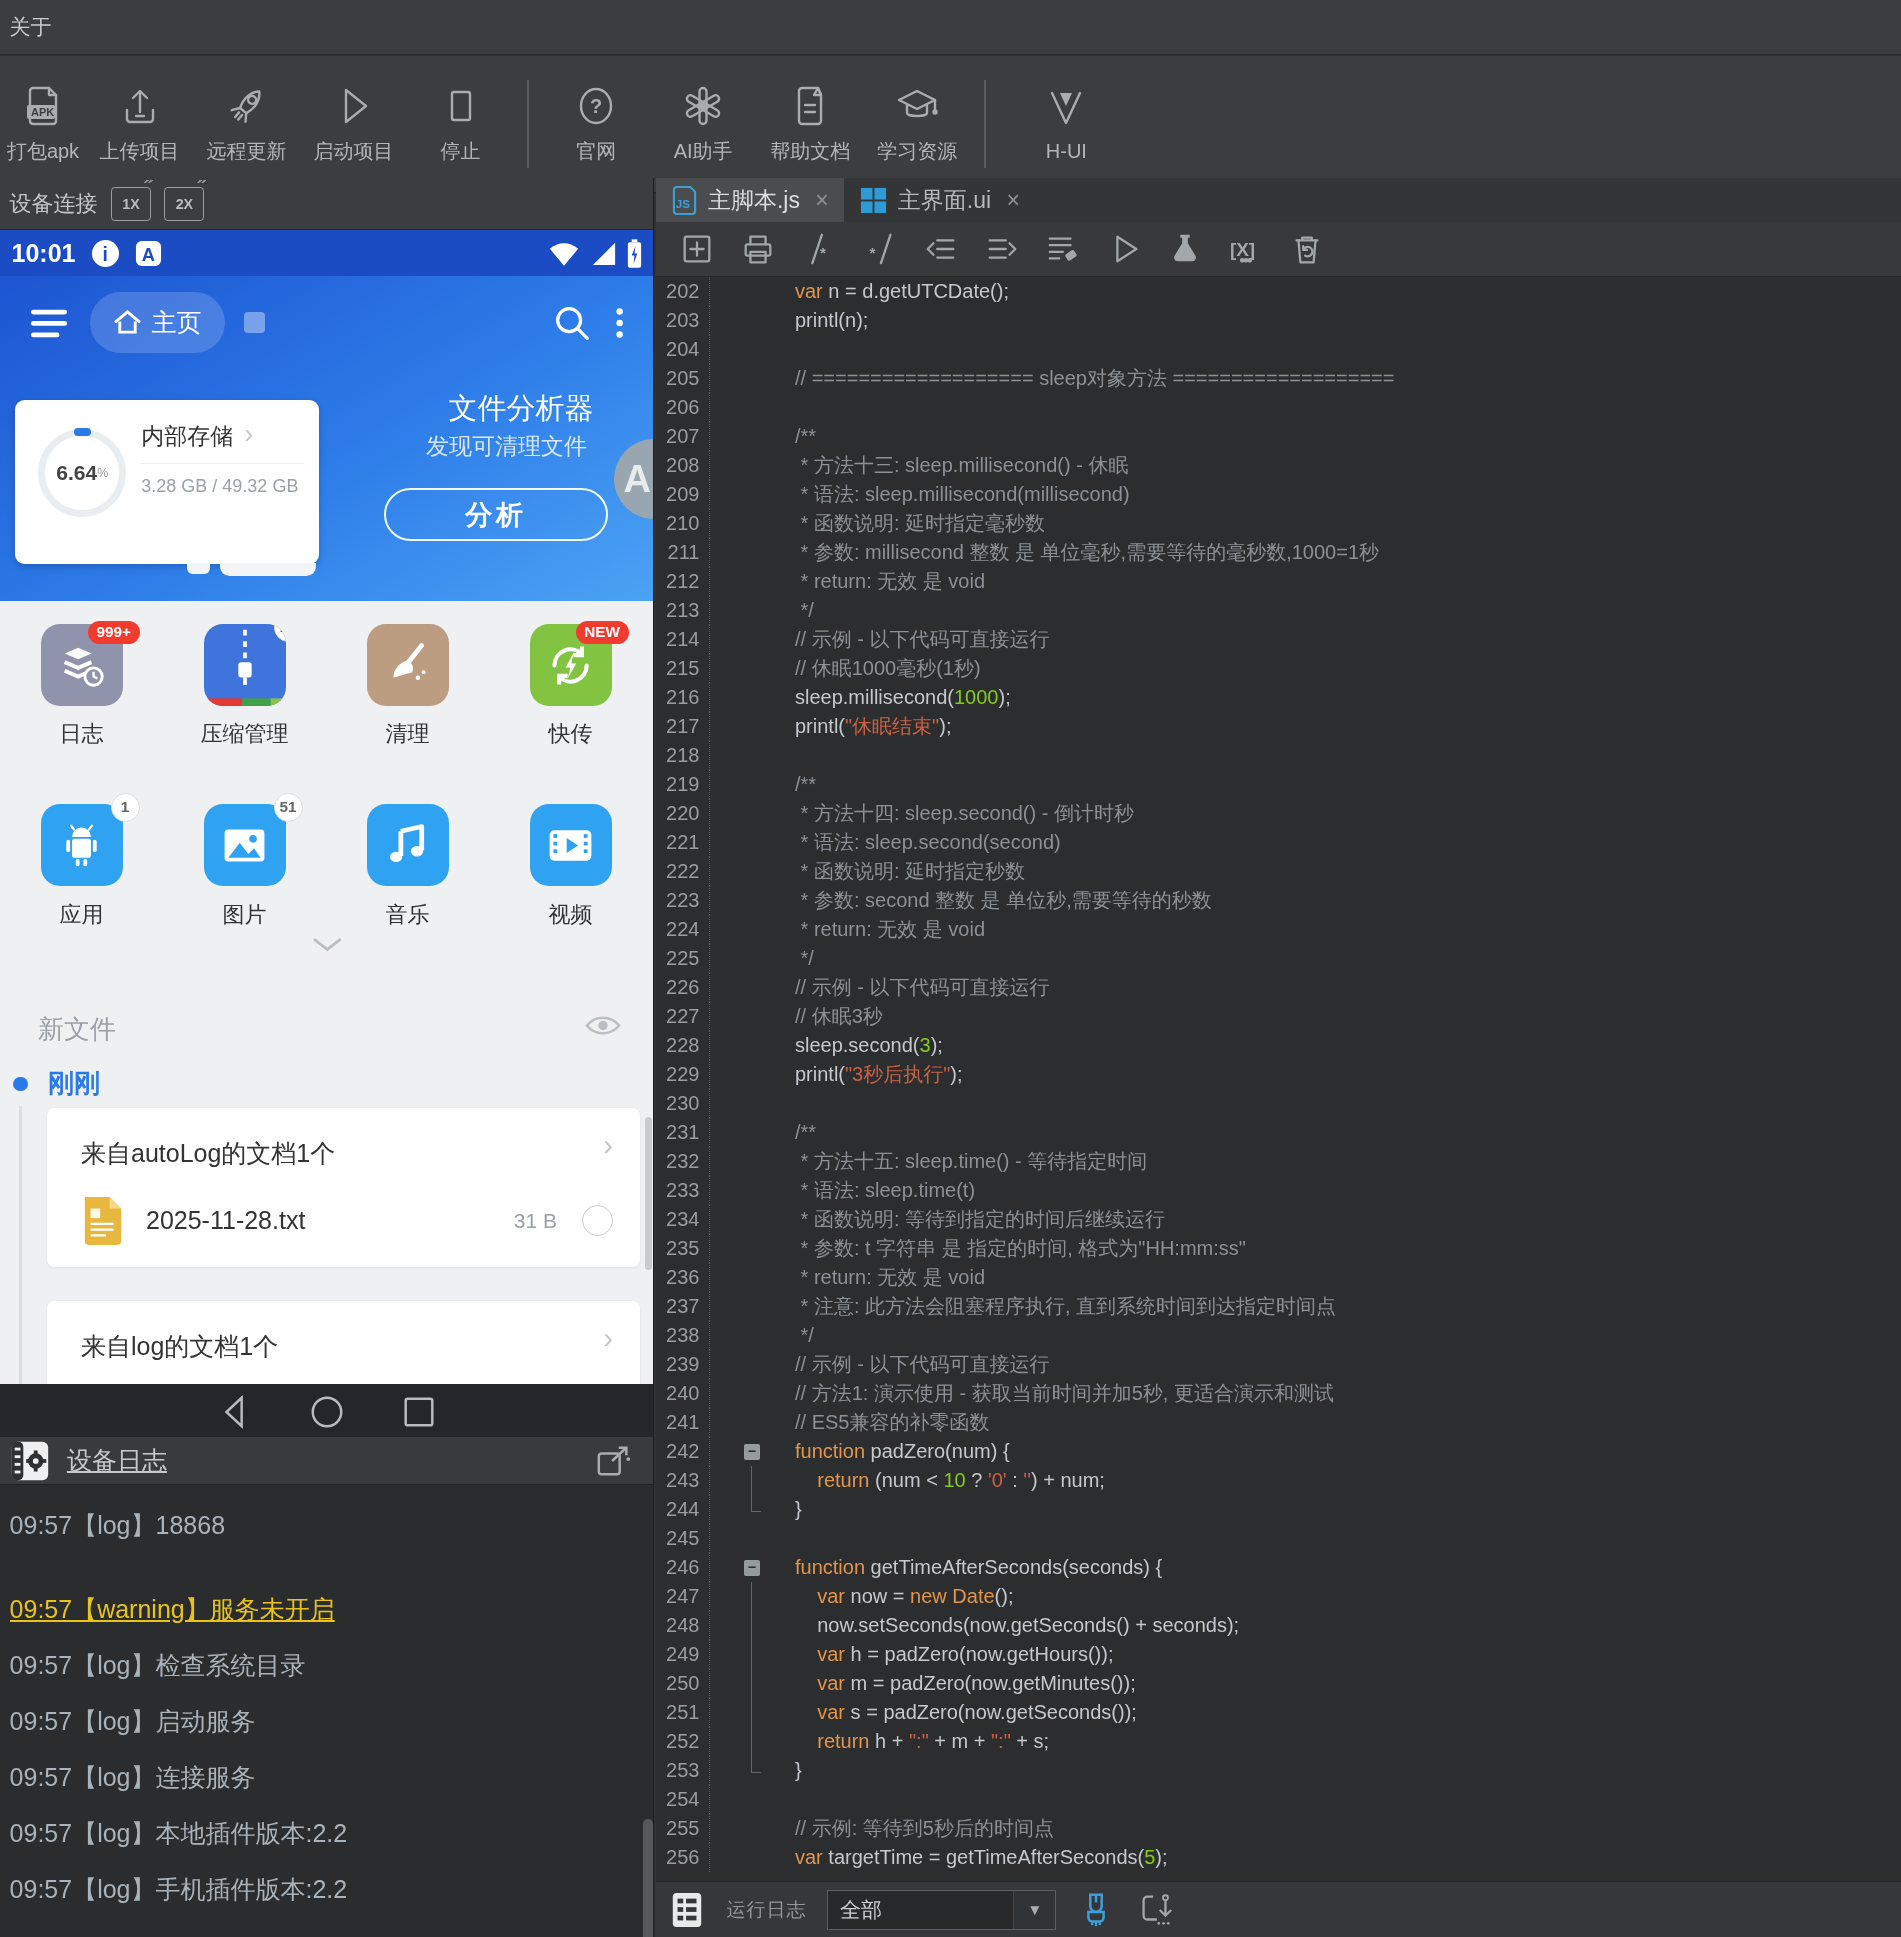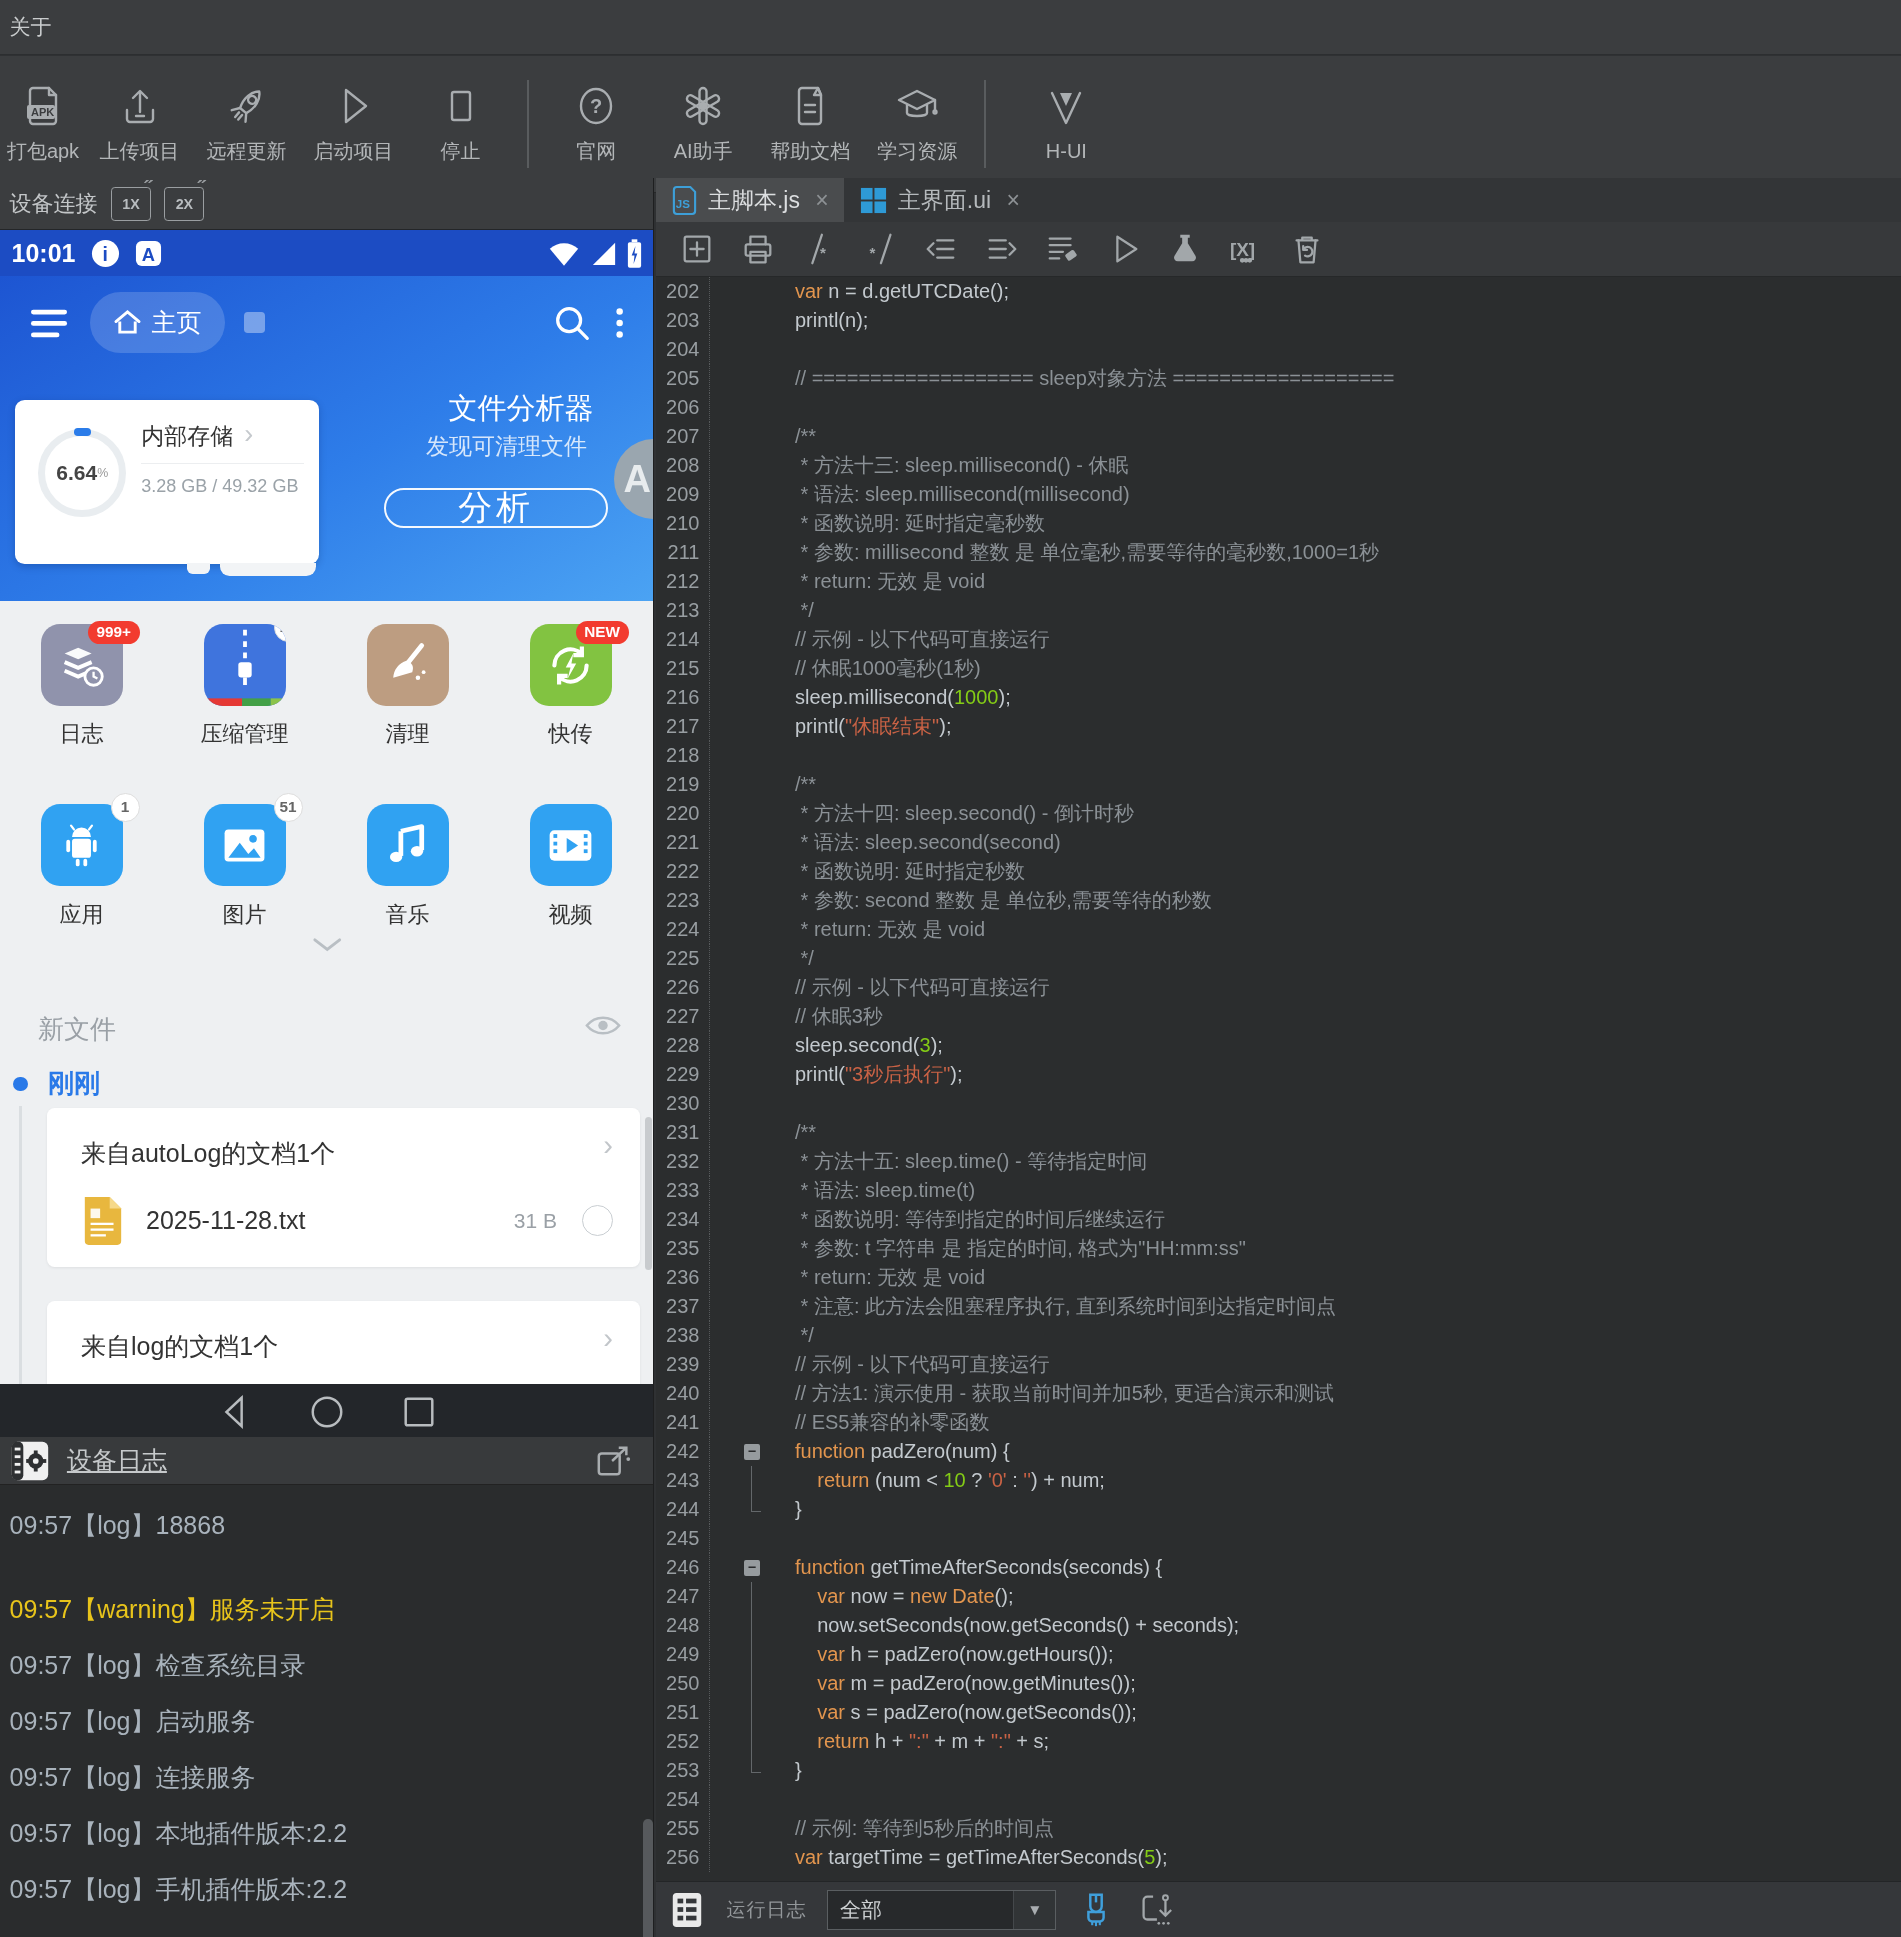--- a/index.html
+++ b/index.html
@@ -35,21 +35,21 @@
   .status-bar{position:absolute;left:0;top:0;width:654px;height:46px;background:#1c4cc3;display:flex;align-items:center;padding:0 11.5px;gap:15.3px;}
   .sb-time{color:#fff;font-size:25px;font-weight:bold;}
   .sb-right{margin-left:auto;display:flex;align-items:center;gap:7.6px;}
   .phone-blue{position:absolute;left:0;top:46px;width:654px;height:325px;background:linear-gradient(150deg,#1d55d2 0%,#2e7de9 55%,#4ba3f3 100%);}
   .appbar{position:absolute;left:0;top:13.4px;width:654px;height:67px;display:flex;align-items:center;padding:0 27px;gap:19px;}
   .pill{height:61px;background:rgba(255,255,255,.17);border-radius:32.5px;display:flex;align-items:center;gap:9.6px;padding:0 23px;color:#fff;font-size:25px;}
   .mini-sq{width:21px;height:21px;background:rgba(255,255,255,.38);border-radius:3.8px;}
   .appbar .spacer{flex:1;}
   .analyzer-title{position:absolute;left:411px;top:113px;width:220px;text-align:center;color:#fff;font-size:29px;}
   .analyzer-sub{position:absolute;left:382px;top:155px;width:249px;text-align:center;color:rgba(255,255,255,.8);font-size:23px;}
-  .analyze-btn{position:absolute;left:384px;top:212px;width:224px;height:40px;border:2.9px solid rgba(255,255,255,.95);border-radius:29px;color:#fff;font-size:34px;letter-spacing:3.8px;display:flex;align-items:center;justify-content:center;background:transparent;}
+  .analyze-btn{position:absolute;left:384px;top:212px;width:224px;height:53px;border:2.9px solid rgba(255,255,255,.95);border-radius:29px;color:#fff;font-size:27px;letter-spacing:3.8px;display:flex;align-items:center;justify-content:center;background:transparent;font-weight:bold;}
   .storage-card{position:absolute;left:15.3px;top:124px;width:304px;height:164px;background:#fff;border-radius:9.6px;box-shadow:0 2.9px 7.6px rgba(0,30,90,.25);}
   .storage-card::after{content:"";position:absolute;left:205px;bottom:-12.4px;width:96px;height:13.4px;background:#f2f4f6;border-radius:0 0 9.6px 9.6px;}
   .storage-card::before{content:"";position:absolute;left:172px;bottom:-9.6px;width:23px;height:10.5px;background:#f2f4f6;border-radius:0 0 5.7px 5.7px;}
   .ring{position:absolute;left:23px;top:29px;width:88px;height:88px;border:7.6px solid #e9edf0;border-radius:50%;display:flex;align-items:center;justify-content:center;}
   .ring::before{content:"";position:absolute;top:-7.6px;left:29px;width:17px;height:7.6px;background:#2b7ce9;border-radius:3.8px;}
   .ring .pct{font-size:21px;color:#444;font-weight:bold;}
   .ring .pctsign{font-size:12.4px;color:#999;}
   .st-name{position:absolute;left:126px;top:21px;font-size:23px;color:#333;}
   .st-chevron{position:absolute;left:229px;top:19px;font-size:27px;color:#c5c9cd;}
   .st-divider{position:absolute;left:126px;top:63px;width:163px;height:1px;background:#eceef0;}
@@ -88,21 +88,21 @@
   .anav *{stroke:#b8bcbf;fill:none;stroke-width:2.6;}
 
   
   .log-panel{position:absolute;left:0;top:1259px;width:654px;height:501px;background:#2a2c2d;}
   .log-header{position:absolute;left:0;top:0;width:654px;height:48px;background:#383a3c;border-bottom:1px solid #222;display:flex;align-items:center;gap:15.3px;padding:0 7.6px;}
   .log-title{font-size:25px;color:#c6c9cb;text-decoration:underline;}
   .log-popout{margin-left:auto;margin-right:13.4px;}
   .log-list{position:absolute;left:9.6px;top:72px;right:19px;}
   .log-row{font-size:25px;color:#a9b3bc;height:31px;margin-bottom:25px;white-space:nowrap;overflow:hidden;}
   .log-row.first{margin-bottom:53px;}
-  .log-row.warning{color:#e8c41b;}
+  .log-row.warning{color:#e8c41b;text-decoration:underline;}
   .log-scrollbar{position:absolute;right:1px;top:382px;width:9.6px;height:277px;background:#56595c;border-radius:4.8px;}
 
   
   .tabbar{position:absolute;left:0;top:0;width:1246px;height:44px;background:#333537;display:flex;align-items:stretch;}
   .tab{display:flex;align-items:center;gap:9.6px;padding:0 15.3px;font-size:23px;color:#b5b9bc;}
   .tab.active{background:#4a4c4e;color:#dcdee0;}
   .tab .close{color:#8d9194;font-size:23px;margin-left:5.7px;}
   .ed-toolbar{position:absolute;left:0;top:44px;width:1246px;height:55px;background:#37393b;border-bottom:1px solid #262829;display:flex;align-items:center;gap:25px;padding-left:23px;}
   .eicon{width:36px;height:36px;flex:0 0 auto;}
   .eicon *{stroke:#a2a7aa;fill:none;stroke-width:2.4;stroke-linecap:round;stroke-linejoin:round;}

